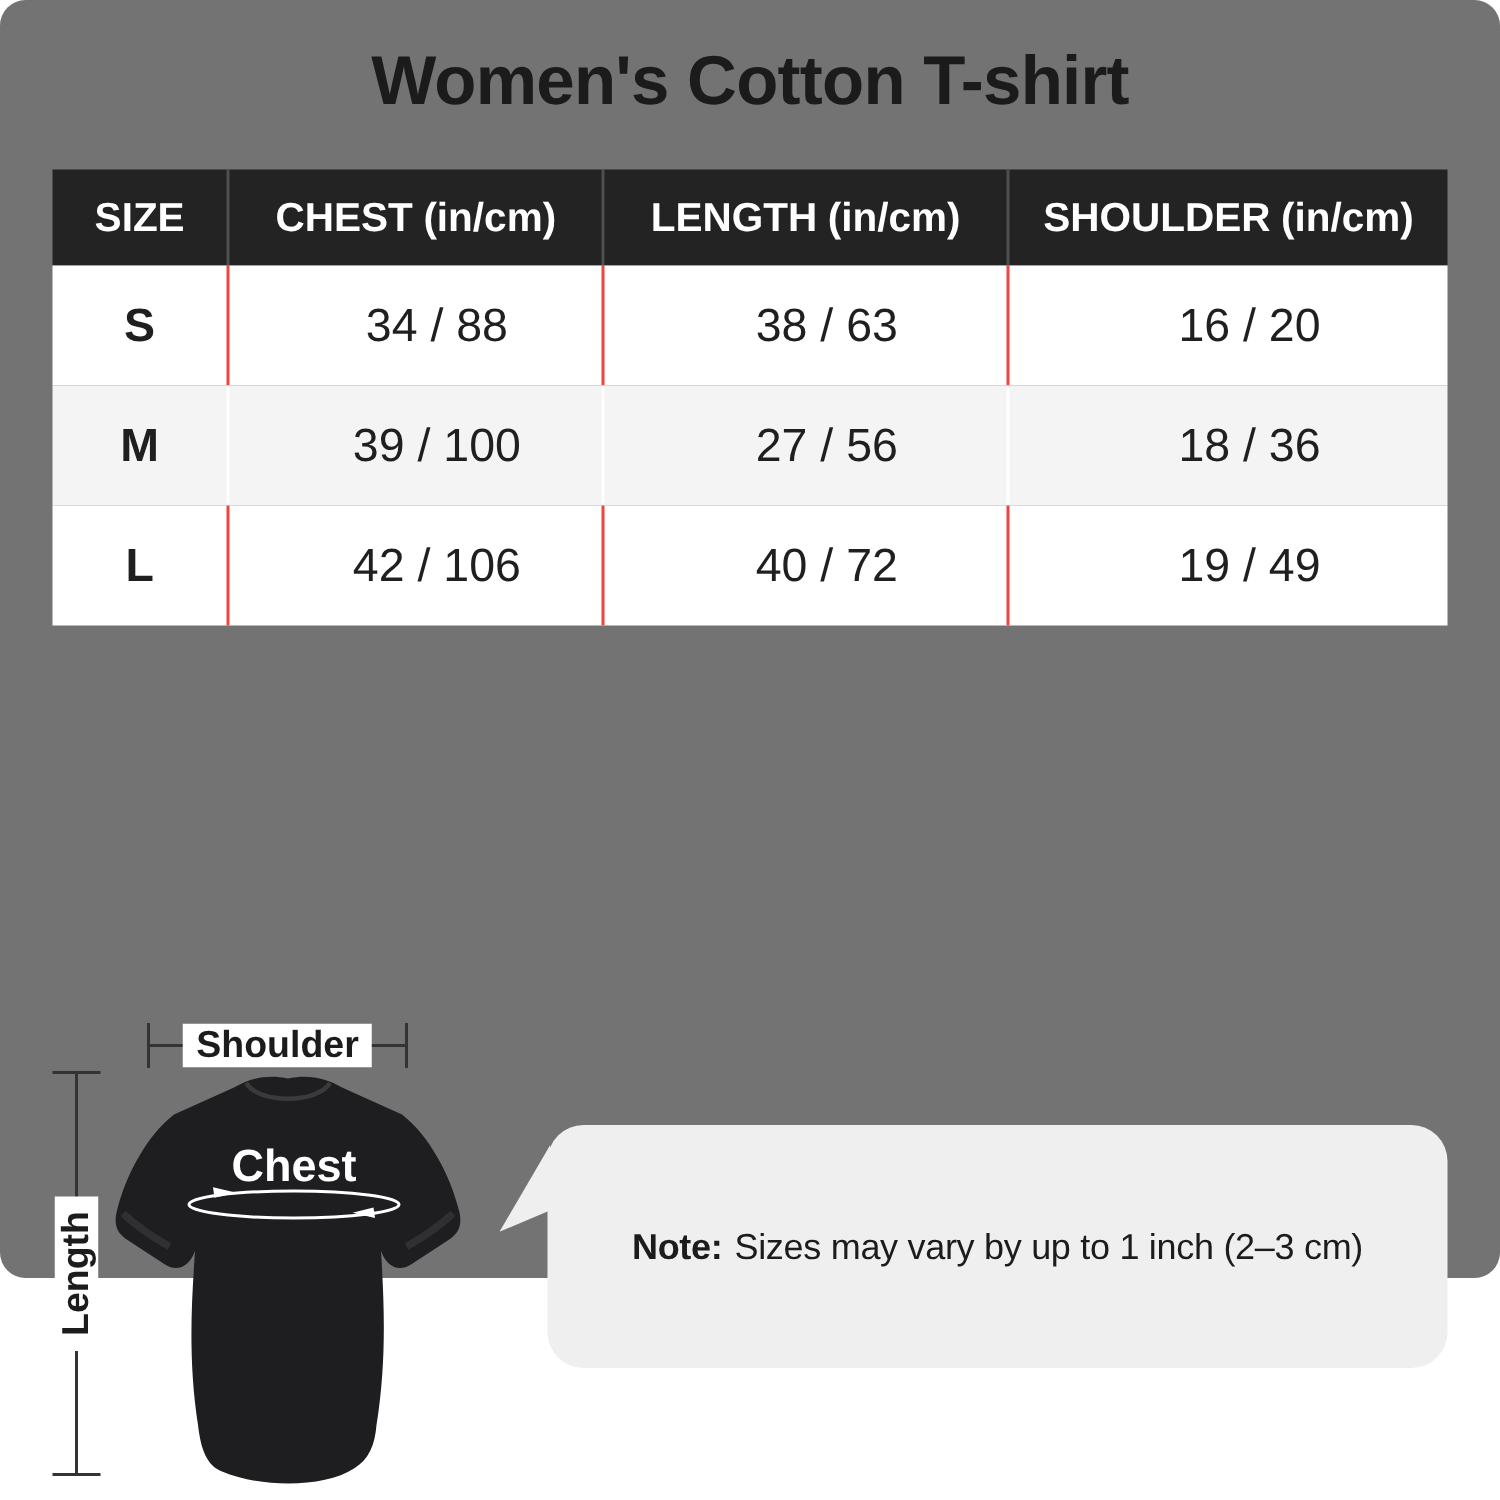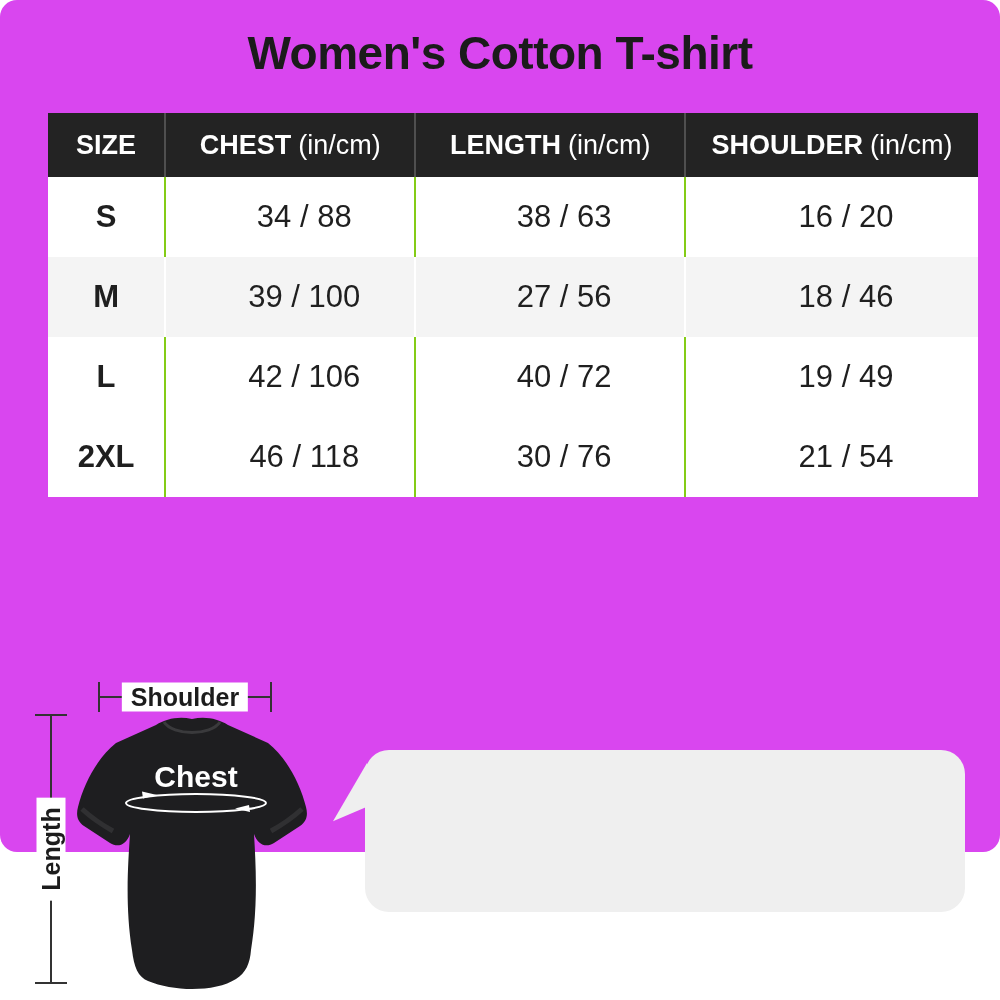--- a/index.html
+++ b/index.html
@@ -1,36 +1,36 @@
 <!DOCTYPE html>
 <html><head>
 <meta charset="utf-8">
 <style>
   * { margin:0; padding:0; box-sizing:border-box; }
   html,body { width:1000px; height:1000px; background:#fff;
     font-family:"Liberation Sans","DejaVu Sans",sans-serif; color:#1c1c1c; overflow:hidden; }
-  .stage { position:relative; width:1000px; height:852px; background:#d946ef;border-radius:17px; }
+  .stage { position:relative; width:1000px; height:852px; background:#737373;border-radius:17px; }
 
   
   .page-title { position:absolute; top:26px; left:0; width:100%; text-align:center;
     font-size:46px; font-weight:800; letter-spacing:-0.5px; color:#1b1b1b; }
 
   
-  table.size-chart { position:absolute; left:48px; top:113px; width:930px;
+  table.size-chart { position:absolute; left:35px; top:113px; width:930px;
     border-collapse:collapse; table-layout:fixed; }
   table.size-chart col.c0{width:12.6%} table.size-chart col.c1{width:26.9%}
   table.size-chart col.c2{width:29.0%} table.size-chart col.c3{width:31.5%}
   table.size-chart thead th { height:64px; background:#232323; color:#fff;
     font-size:27px; font-weight:700; text-align:center; vertical-align:middle; }
   table.size-chart thead th:not(:first-child){ border-left:2px solid #4f4f4f; }
-  .col-unit { font-weight:400; margin-left:7px; }
+  .col-unit { font-weight:700; margin-left:7px; }
   table.size-chart tbody td { height:80px; text-align:center; vertical-align:middle;
     font-size:31px; font-weight:400; color:#1f1f1f; background:#fff; }
   table.size-chart tbody td.size-cell { font-weight:700; }
-  table.size-chart tbody td:not(:first-child){ border-left:2px solid #84cc16;padding-left:28px; }
+  table.size-chart tbody td:not(:first-child){ border-left:2px solid #ef4444;padding-left:28px; }
   table.size-chart tbody tr.alt td { background:#f4f4f4; }
   table.size-chart tbody tr.alt td:not(:first-child){ border-left-color:#ffffff; }
 
   
   .shoulder-guide { position:absolute; left:98px; top:682px; width:174px; height:30px; }
   .shoulder-guide .tick { position:absolute; top:0; width:2px; height:30px; background:#333; }
   .shoulder-guide .tick.left{ left:0; } .shoulder-guide .tick.right{ right:0; }
   .shoulder-guide .hline { position:absolute; top:14px; left:2px; right:2px; height:2px; background:#333; }
   .shoulder-guide .lbl { position:absolute; left:50%; top:50%; transform:translate(-50%,-50%);
     background:#fff; padding:0 9px; font-size:25px; font-weight:700; white-space:nowrap; }
@@ -82,33 +82,27 @@
       <tr>
         <td class="size-cell">S</td>
         <td>34 / 88</td>
         <td>38 / 63</td>
         <td>16 / 20</td>
       </tr>
       <tr class="alt">
         <td class="size-cell">M</td>
         <td>39 / 100</td>
         <td>27 / 56</td>
-        <td>18 / 46</td>
+        <td>18 / 36</td>
       </tr>
       <tr>
         <td class="size-cell">L</td>
         <td>42 / 106</td>
         <td>40 / 72</td>
         <td>19 / 49</td>
-      </tr>
-      <tr>
-        <td class="size-cell">2XL</td>
-        <td>46 / 118</td>
-        <td>30 / 76</td>
-        <td>21 / 54</td>
       </tr>
     </tbody>
   </table>
 
   <div class="shoulder-guide">
     <div class="tick left"></div>
     <div class="hline"></div>
     <div class="tick right"></div>
     <span class="lbl">Shoulder</span>
   </div>
@@ -135,15 +129,16 @@
     <path d="M12,94 Q 25,106 43,116" stroke="#303032" stroke-width="5" fill="none"></path>
     <path d="M232,94 Q 219,106 201,116" stroke="#303032" stroke-width="5" fill="none"></path>
     <ellipse cx="126" cy="88" rx="70" ry="9" stroke="#ffffff" stroke-width="2" fill="none"></ellipse>
     <polygon points="72,76.5 87,80 73,83.5" fill="#ffffff"></polygon>
     <polygon points="180,97 165,93.5 179,90" fill="#ffffff"></polygon>
     <text x="126" y="72" text-anchor="middle" fill="#ffffff" font-size="30" font-weight="700" font-family="Liberation Sans, DejaVu Sans, sans-serif">Chest</text>
   </svg>
 
   <div class="note-tail"></div>
   <div class="note-bubble">
+    <div class="note-line"><span class="note-label">Note:</span><span>Sizes may vary by up to 1 inch (2–3 cm)</span></div>
   </div>
 
 </div>
 
 </body></html>

